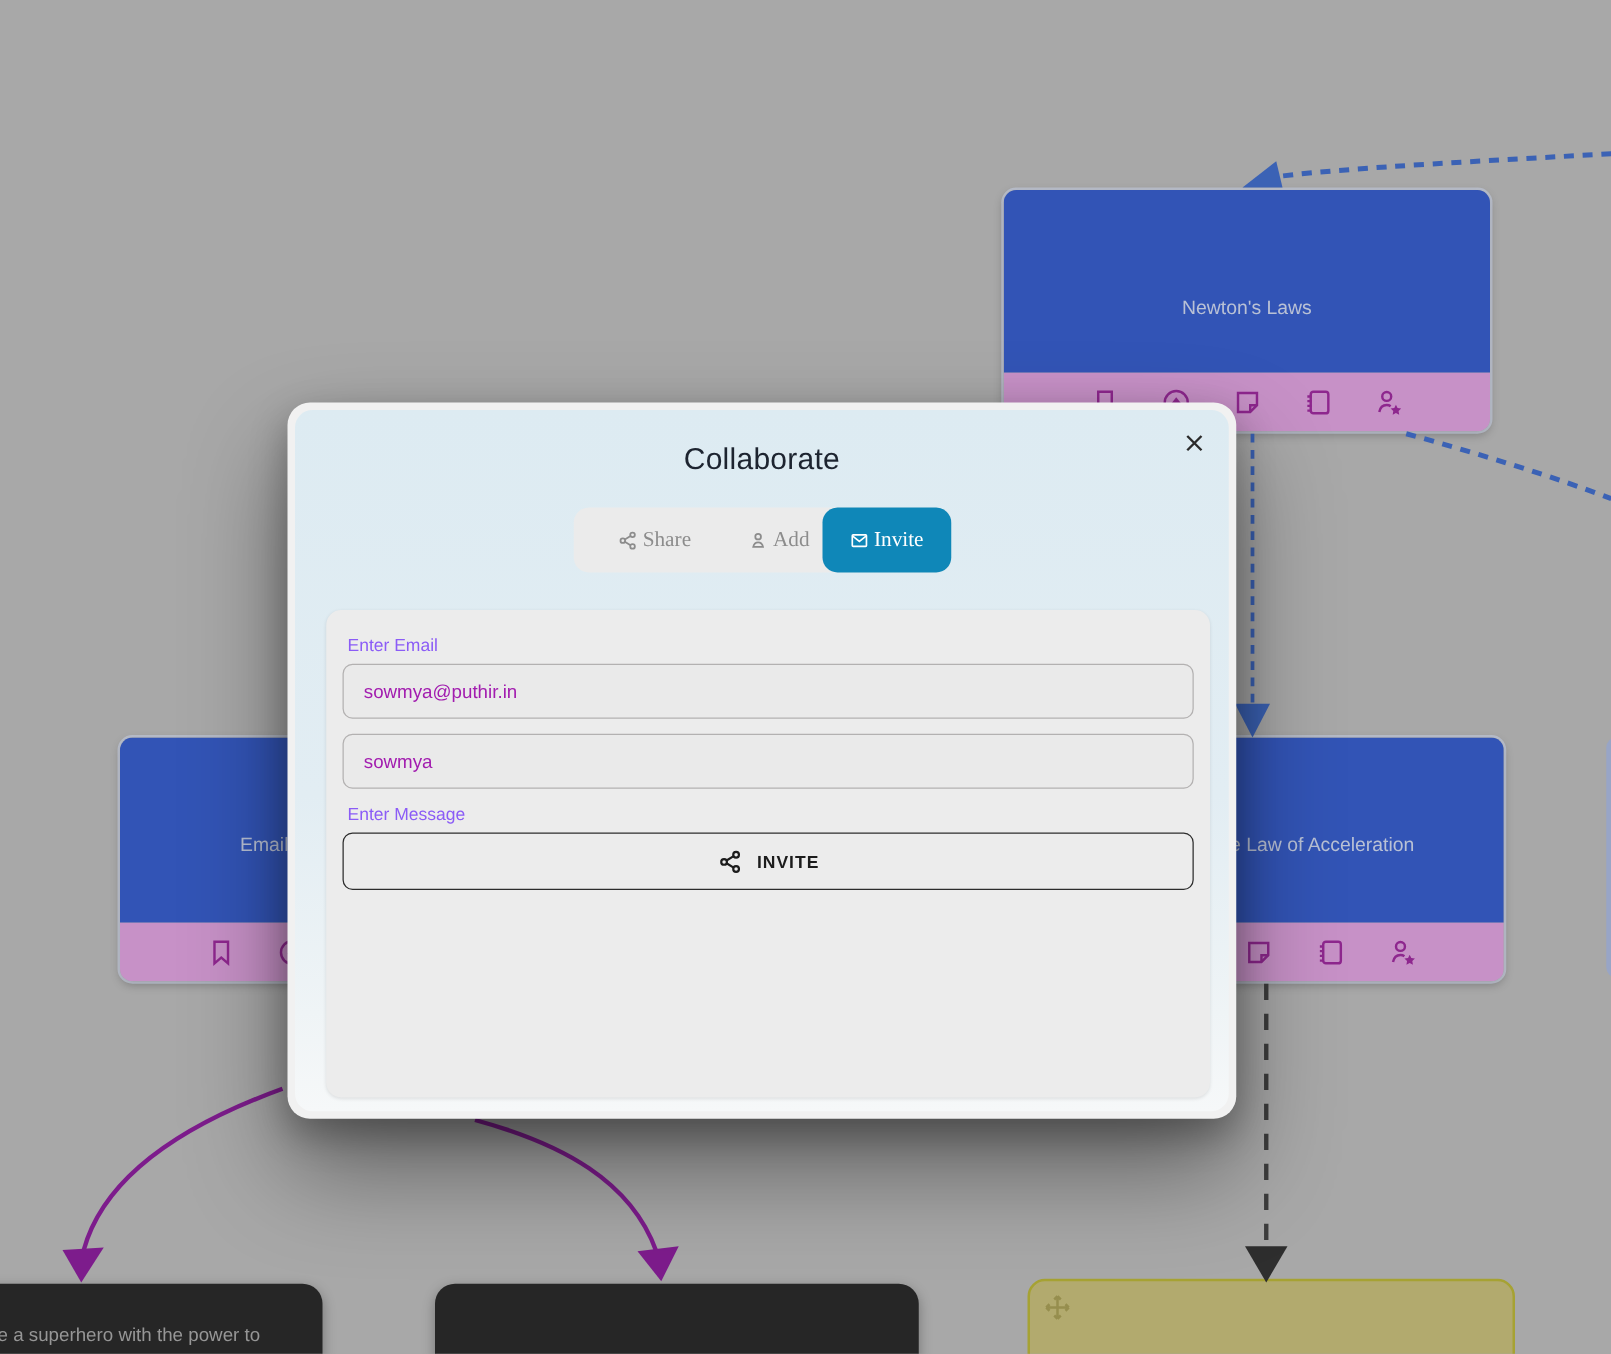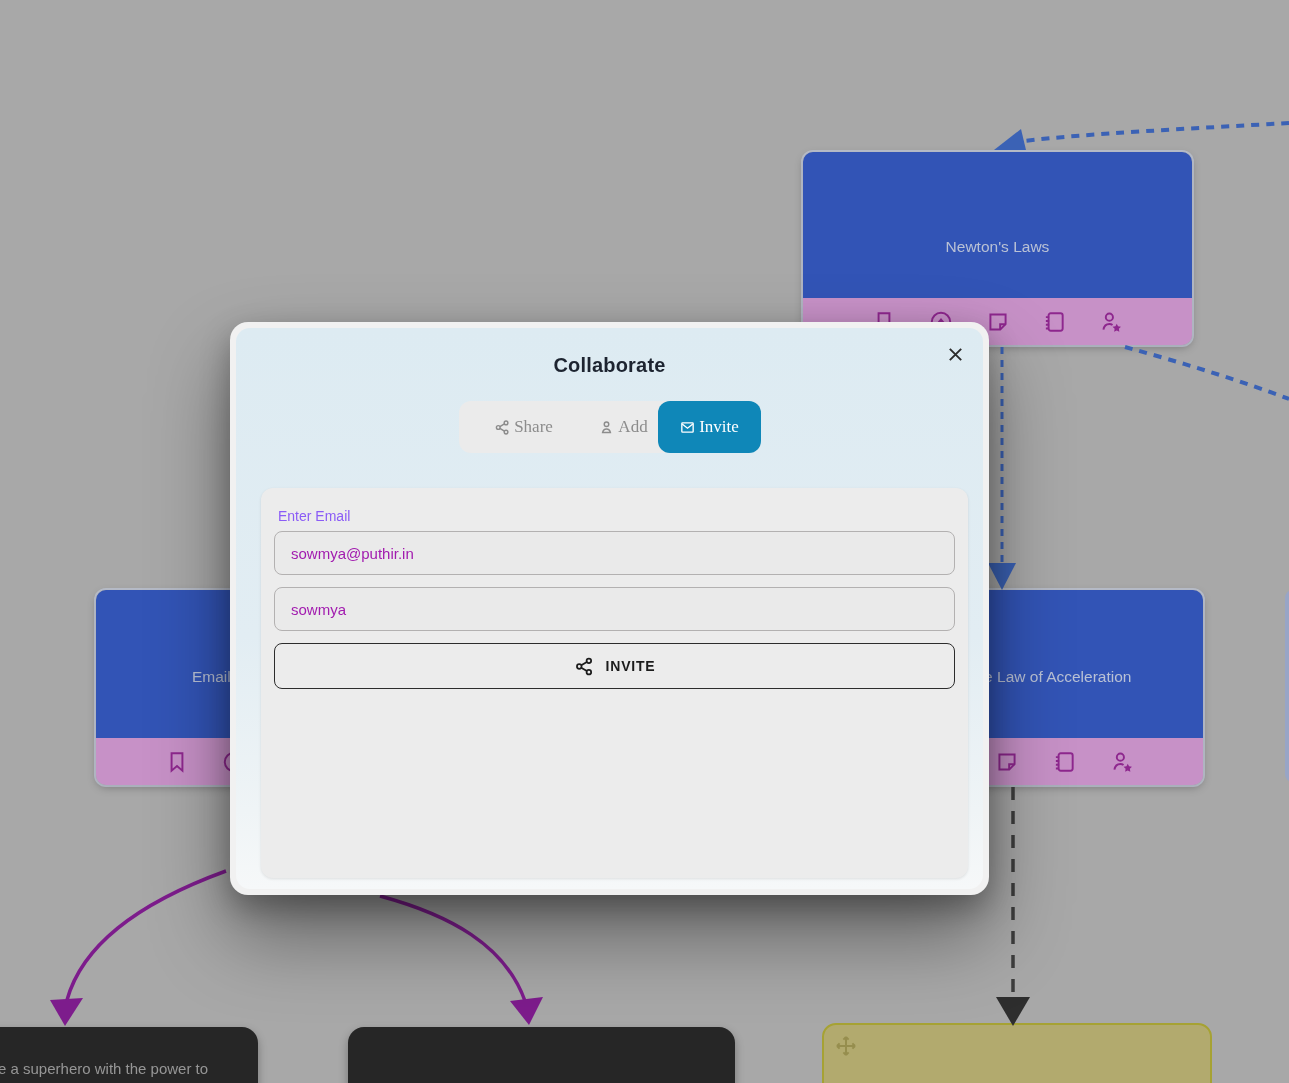--- a/index.html
+++ b/index.html
@@ -51,21 +51,21 @@
   .modal {
     position:absolute; left:230px; top:322px; width:759px; height:573px;
     background:#f1f1f1; border-radius:18px; z-index:10;
     box-shadow:0 40px 80px rgba(0,0,0,0.42), 0 12px 30px rgba(0,0,0,0.28);
   }
   .modal-inner {
     position:absolute; inset:6px; border-radius:14px;
     background:linear-gradient(180deg,#ddebf2 0%, #e2edf3 55%, #eff4f6 86%, #f6f8f9 100%);
   }
   .modal-title {
-    text-align:center; padding-top:26px; font-size:20px; font-weight:bold;
+    text-align:center; padding-top:26px; font-size:24px; font-weight:normal;
     color:#1d2430; letter-spacing:0.2px;
   }
   .close-btn {
     position:absolute; top:12px; right:14px; width:28px; height:28px;
     background:none; border:none; cursor:pointer; color:#2b2b2b;
     display:flex; align-items:center; justify-content:center;
   }
   .close-btn svg { width:21px; height:21px; }
 
   .tabs {
@@ -303,20 +303,21 @@
           <span>Invite</span>
         </button>
       </div>
 
       <div class="form-panel">
         <div class="field-label">Enter Email</div>
         <input class="text-input" type="text" value="sowmya@puthir.in" style="">
 
         <input class="text-input" type="text" value="sowmya" style="">
 
+        <div class="field-label">Enter Message</div>
 
         <button class="invite-btn">
           <svg viewBox="0 0 24 24" fill="none" stroke="currentColor" stroke-width="2">
               <circle cx="6" cy="12" r="2.6"></circle>
               <circle cx="17" cy="5.5" r="2.6"></circle>
               <circle cx="17" cy="18.5" r="2.6"></circle>
               <path d="M8.3 10.7l6.4-3.9M8.3 13.3l6.4 3.9"></path>
             </svg>
           <span>INVITE</span>
         </button>

